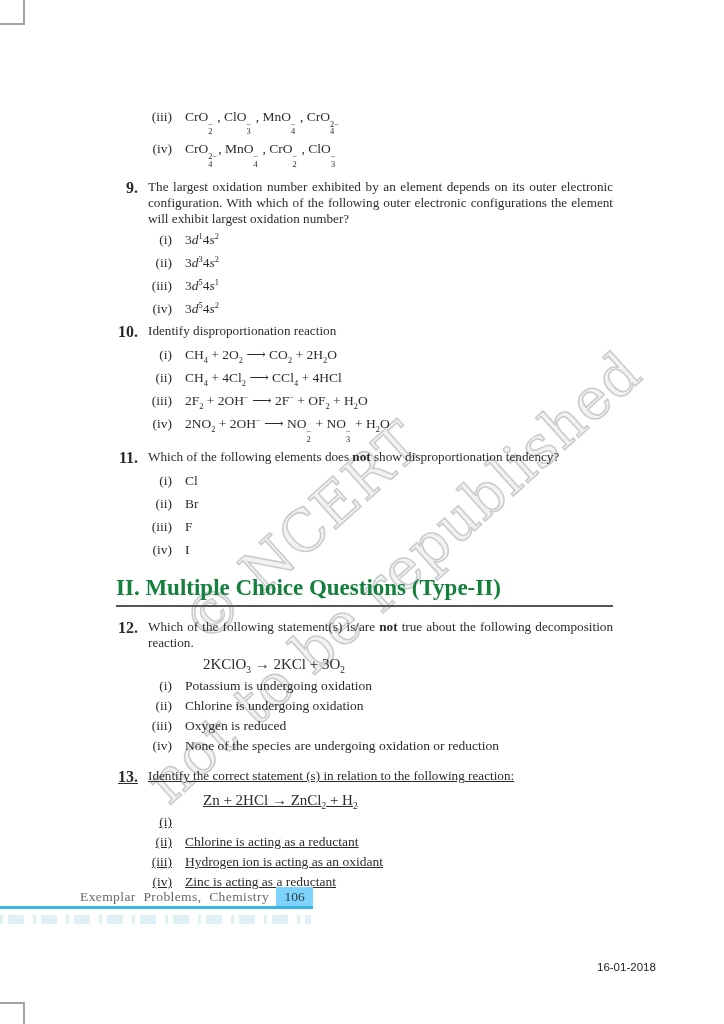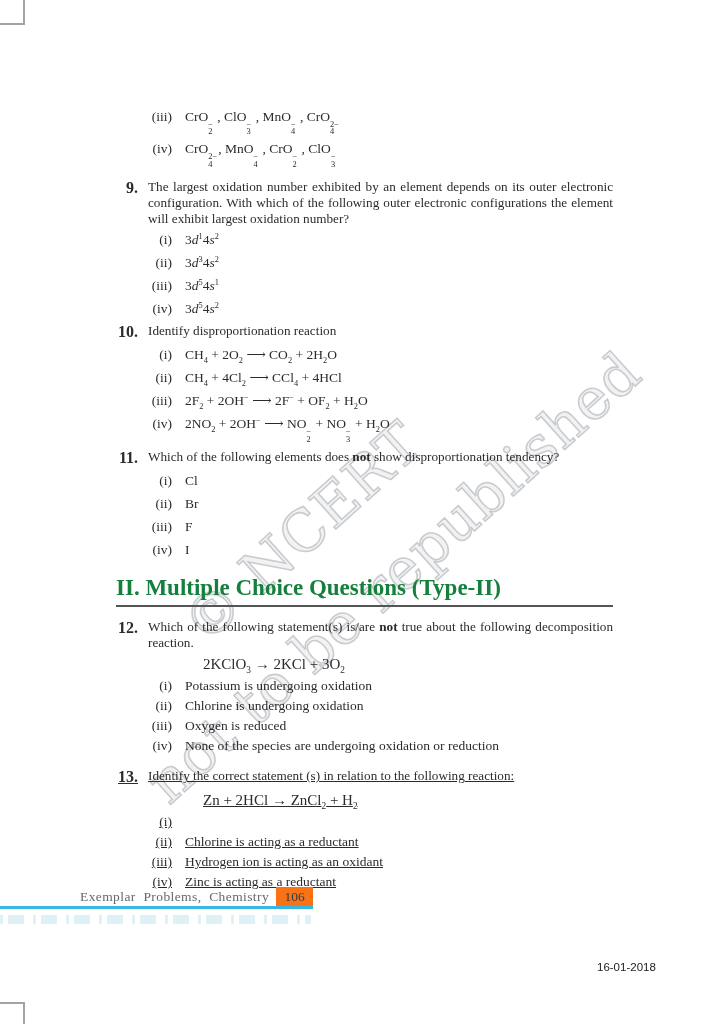--- a/index.html
+++ b/index.html
@@ -56,21 +56,21 @@
   .ss .sp,.ss .sb{display:block;font-size:0.62em;line-height:0.92em;font-style:normal;}
   em{font-style:italic;}
   b{font-weight:bold;}
   
   .footer-title{
     position:absolute;left:80px;top:889px;z-index:1;
     font-size:13.5px;color:#686868;letter-spacing:0.4px;word-spacing:4px;white-space:nowrap;
   }
   .page-badge{
     position:absolute;left:276px;top:887px;width:37px;height:20px;z-index:1;
-    background:#f97316;color:#2e3e46;text-align:center;font-size:13.5px;line-height:20px;
+    background:#7dd3fc;color:#2e3e46;text-align:center;font-size:13.5px;line-height:20px;
   }
   .footer-rule{position:absolute;left:0;top:906px;width:313px;height:3px;background:#39b7e3;z-index:1;}
   .footer-bleed{
     position:absolute;left:0;top:915px;width:311px;height:9px;z-index:1;opacity:0.45;
     background:repeating-linear-gradient(90deg,
       rgba(125,195,222,0.55) 0 3px, transparent 3px 8px,
       rgba(125,195,222,0.55) 8px 24px, transparent 24px 33px);
   }
   .date-stamp{
     position:absolute;left:597px;top:961px;z-index:1;

